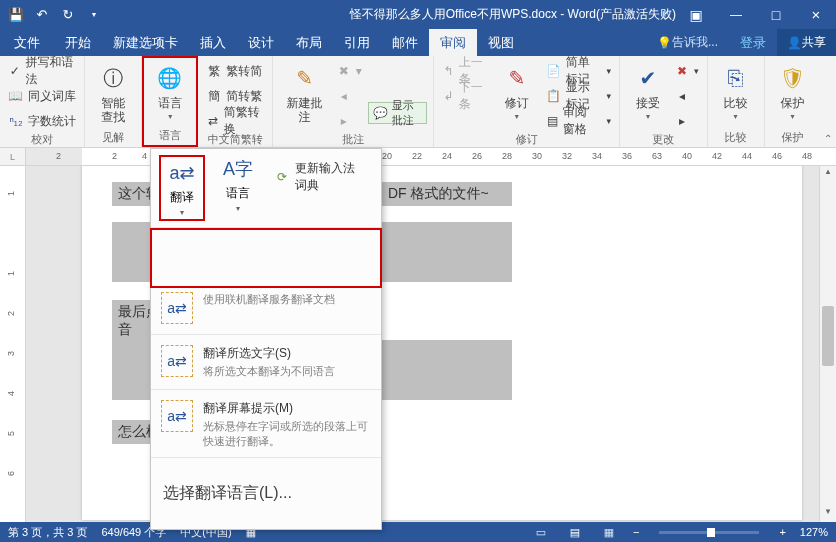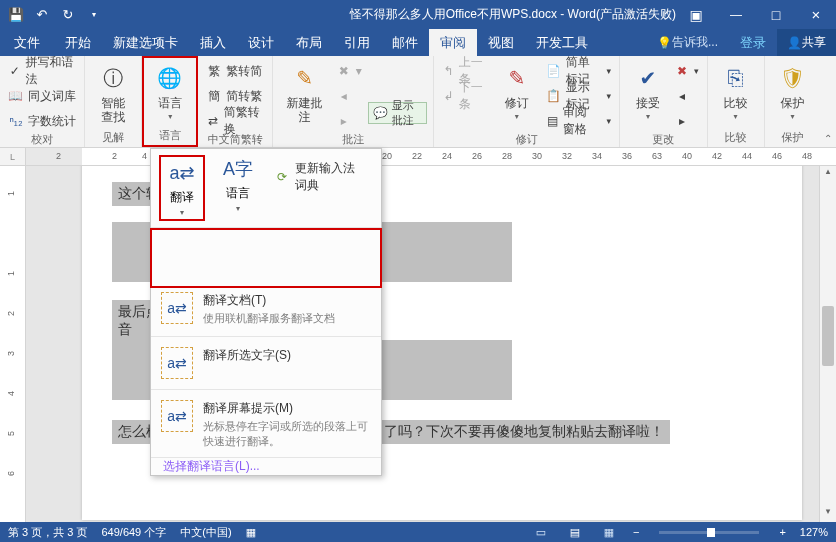--- a/index.html
+++ b/index.html
@@ -61,21 +61,21 @@
 .dd-top { display: flex; padding: 6px 8px; gap: 10px; border-bottom: 1px solid #e5e5e5; }
 .dd-topitem { display: flex; flex-direction: column; align-items: center; gap: 2px; width: 46px; }
 .dd-topitem .ic2 { width: 34px; height: 28px; display: flex; align-items: center; justify-content: center; font-size: 18px; color: #2b579a; }
 .dd-btn { display: flex; align-items: center; gap: 8px; padding: 5px 10px; font-size: 12px; color: #333; }
 .dd-section { padding: 8px 10px; display: flex; gap: 10px; }
 .dd-ic { width: 32px; height: 32px; border: 1px dashed #d4a040; display: flex; align-items: center; justify-content: center; color: #2b579a; font-size: 14px; flex-shrink: 0; }
 .dd-txt { display: flex; flex-direction: column; gap: 2px; }
 .dd-title { font-size: 12px; color: #333; }
 .dd-desc { font-size: 11px; color: #808080; line-height: 15px; max-width: 170px; }
 .dd-sep { height: 1px; background: #e5e5e5; margin: 2px 0; }
-.dd-footer { padding: 0 12px; font-size: 12px; color: #8b5cf6; border-top: 1px solid #e5e5e5; }
+.dd-footer { padding: 25px 12px; font-size: 16px; color: #404040; border-top: 1px solid #e5e5e5; }
 .redbox-abs { position: absolute; border: 2px solid #d20000; pointer-events: none; z-index: 60; }
 </style>
 </head>
 <body>
 
 <div class="titlebar">
   <div class="qat">
     <div class="qat-btn">💾</div>
     <div class="qat-btn">↶</div>
     <div class="qat-btn">↻</div>
@@ -94,21 +94,20 @@
   <div class="mtab file">文件</div>
   <div class="mtab">开始</div>
   <div class="mtab">新建选项卡</div>
   <div class="mtab">插入</div>
   <div class="mtab">设计</div>
   <div class="mtab">布局</div>
   <div class="mtab">引用</div>
   <div class="mtab">邮件</div>
   <div class="mtab active">审阅</div>
   <div class="mtab">视图</div>
-  <div class="mtab">开发工具</div>
   <div class="mtab right">💡 <span>告诉我...</span></div>
   <div class="mtab" style="color:#7dd3fc">登录</div>
   <div class="mtab share">👤 <span>共享</span></div>
 </div>
 
 <div class="ribbon">
   <div class="rgroup">
     <div class="rg-content">
       <div class="rcol">
         <div class="ritem">
@@ -321,25 +320,25 @@
     <span class="num" style="top:110px">1</span>
     <span class="num" style="top:150px">2</span>
     <span class="num" style="top:190px">3</span>
     <span class="num" style="top:230px">4</span>
     <span class="num" style="top:270px">5</span>
     <span class="num" style="top:310px">6</span>
   </div>
   <div class="doc-area">
     <div class="page">
       <div class="txtline hl" style="left:30px; top:22px; width:86px">这个软件支</div>
+      <div class="txtline hl" style="left:300px; top:22px; width:130px">DF 格式的文件~</div>
       <div class="txtline hl" style="left:30px; top:62px; width:400px; height:60px"></div>
       <div class="txtline hl" style="left:30px; top:140px; width:66px">最后点音</div>
       <div class="txtline hl" style="left:30px; top:180px; width:400px; height:60px"></div>
       <div class="txtline hl" style="left:30px; top:260px; width:68px">怎么样？</div>
-      <div class="txtline hl" style="left:296px; top:260px">了吗？下次不要再傻傻地复制粘贴去翻译啦！</div>
     </div>
   </div>
   <div class="scroll-v">
     <div class="arr" style="top:0">▴</div>
     <div class="thumb"></div>
     <div class="arr" style="bottom:0">▾</div>
   </div>
 </div>
 
 <div class="dropdown" style="left:150px; top:148px; width:232px">
@@ -358,29 +357,29 @@
   <div class="dd-btn" style="position:absolute; top:6px; left:116px; right:6px; border:none">
     <span style="color:#6a9a3a">⟳</span>
     <span>更新输入法词典</span>
   </div>
 
   <div style="height:56px"></div>
 
   <div class="dd-section">
     <div class="dd-ic">a⇄</div>
     <div class="dd-txt">
-      <div class="dd-title">翻译文档(T)</div>
       <div class="dd-desc">使用联机翻译服务翻译文档</div>
     </div>
   </div>
   <div class="dd-sep"></div>
   <div class="dd-section">
     <div class="dd-ic">a⇄</div>
     <div class="dd-txt">
       <div class="dd-title">翻译所选文字(S)</div>
+      <div class="dd-desc">将所选文本翻译为不同语言</div>
     </div>
   </div>
   <div class="dd-sep"></div>
   <div class="dd-section">
     <div class="dd-ic">a⇄</div>
     <div class="dd-txt">
       <div class="dd-title">翻译屏幕提示(M)</div>
       <div class="dd-desc">光标悬停在字词或所选的段落上可快速进行翻译。</div>
     </div>
   </div>

